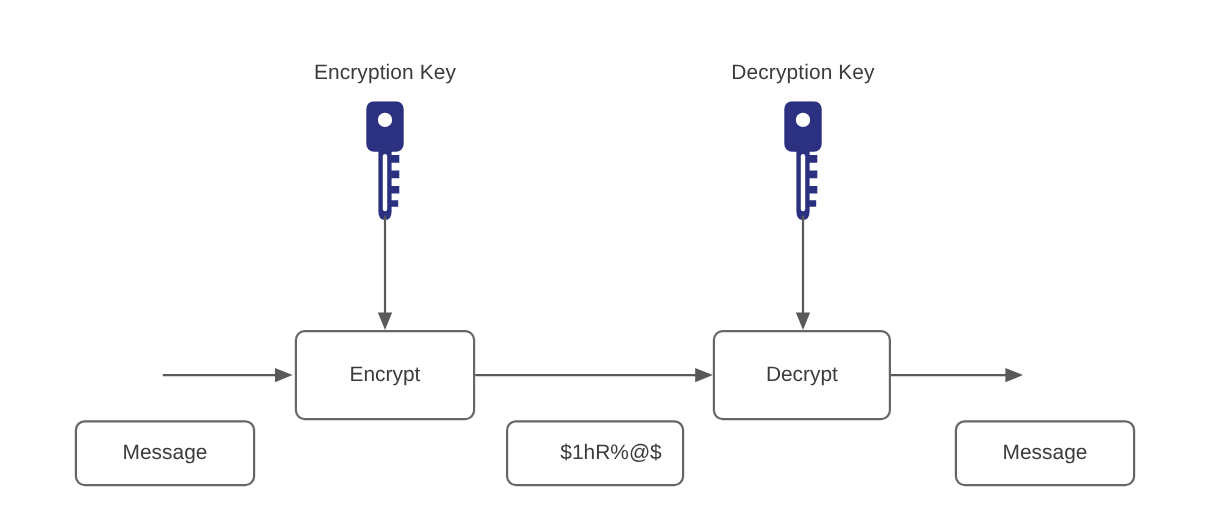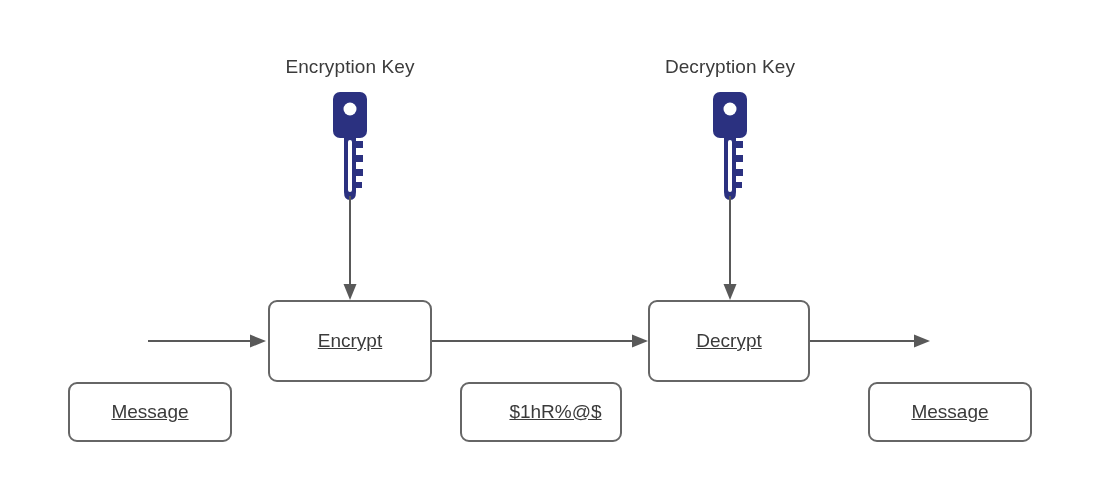--- a/index.html
+++ b/index.html
@@ -31,21 +31,20 @@
     box-sizing: border-box;
     border: 2px solid #666666;
     border-radius: 9px;
     background: #ffffff;
     display: flex;
     align-items: center;
     justify-content: center;
     font-size: 19px;
     color: #3b3b3b;
     white-space: nowrap;
-    text-decoration: underline;
   }
   .key-graphic {
     position: absolute;
   }
   .arrow-svg {
     position: absolute;
     overflow: visible;
   }
 </style>
 </head>

